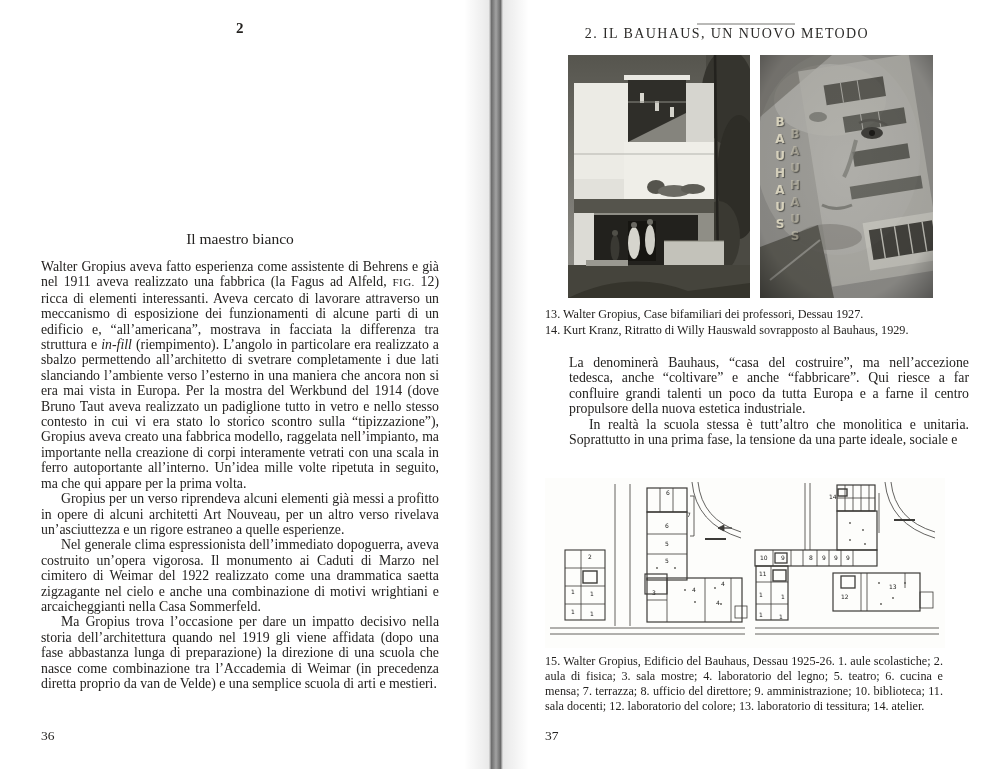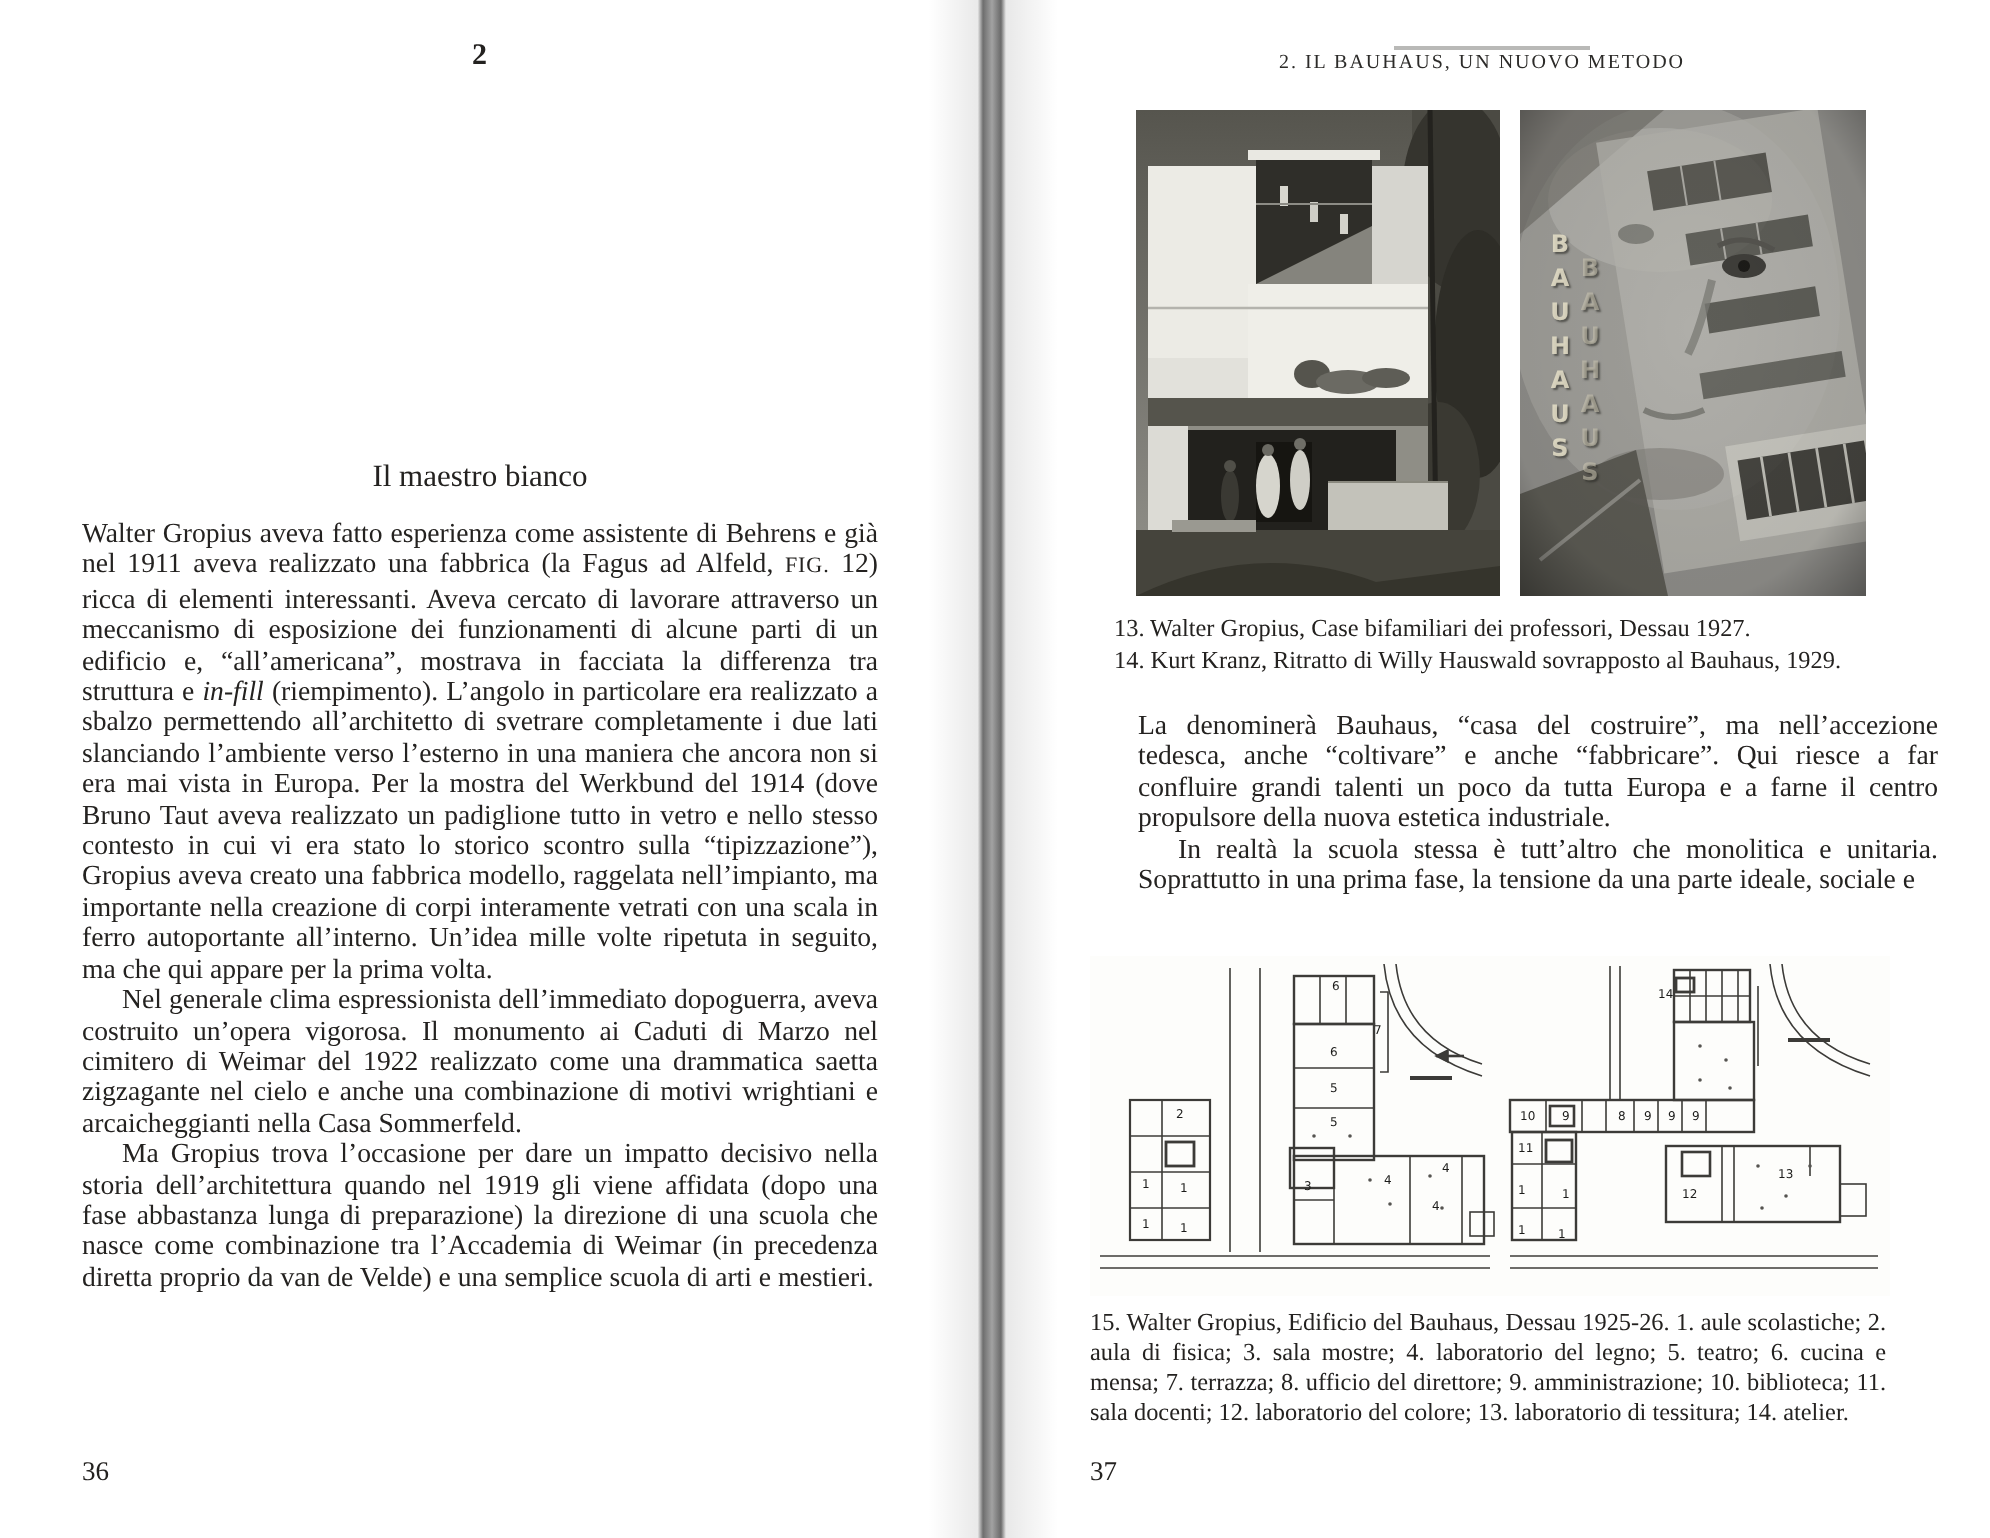--- a/index.html
+++ b/index.html
@@ -28,53 +28,54 @@
     font-size:13.8px;line-height:15.4px;text-align:justify;hyphens:auto;-webkit-hyphens:auto;}
   .bodytext p{margin:0;}
   .bodytext p.ind{text-indent:20px;}
   .i{font-style:italic;}
   .sc{font-size:.8em;letter-spacing:.04em;}
   .pagenum{position:absolute;top:728px;width:398px;font-size:13.5px;}
   .pagenum-left{left:41px;}
   .pagenum-right{left:42px;}
 
   
-  .running-header{position:absolute;left:38px;top:26px;width:400px;text-align:center;
-    font-size:10px;letter-spacing:.1em;color:#2c2b29;}
+  .running-header{position:absolute;left:24px;top:26px;width:400px;text-align:center;
+    font-size:14px;letter-spacing:.1em;color:#2c2b29;}
   .header-line{position:absolute;left:194px;top:23px;width:98px;height:2px;background:#b9b9b7;}
   .photo{position:absolute;top:55px;height:243px;overflow:hidden;}
   .photo svg{display:block;}
   .photo13{left:65px;width:182px;}
   .photo14{left:257px;width:173px;}
   .lettering{position:absolute;writing-mode:vertical-rl;text-orientation:upright;
     font-family:"DejaVu Sans",sans-serif;font-weight:700;font-size:12px;letter-spacing:3px;
     color:rgba(226,221,198,.88);text-shadow:1px 1px 1px rgba(40,40,35,.6);}
   .lettering.copy2{color:rgba(205,200,180,.55);}
   .caplist{position:absolute;left:42px;top:306px;width:400px;font-size:12.2px;line-height:16.2px;}
-  .caplist div{white-space:nowrap;margin-left:12px;}
+  .caplist div{white-space:nowrap;}
   .bodytext-r{position:absolute;left:42px;top:355px;width:400px;
     font-size:13.8px;line-height:15.4px;text-align:justify;hyphens:auto;margin-left:24px;-webkit-hyphens:auto;}
   .bodytext-r p{margin:0;}
   .bodytext-r p.ind{text-indent:20px;font-family:Liberation Serif, serif;}
   .plan{position:absolute;left:42px;top:478px;width:400px;height:170px;background:#fdfdfb;}
   .plan svg{display:block;}
   .plan text{font-family:"DejaVu Sans",sans-serif;font-size:6px;fill:#1c1c1a;}
   .cap15{position:absolute;left:42px;top:654px;width:398px;
     font-size:12.2px;line-height:15.1px;text-align:justify;}
 </style>
 </head>
 <body>
 
 <div class="spread">
 
   <div class="page page-left">
     <div class="chapter-num">2</div>
     <div class="heading">Il maestro bianco</div>
     <div class="bodytext">
       <p><span>Walter Gropius aveva fatto esperienza come assistente di Behrens e già nel 1911 aveva realizzato una fabbrica (la Fagus ad Alfeld, </span><span class="sc">FIG.</span><span> 12) ricca di elementi interessanti. Aveva cercato di lavorare attraverso un meccanismo di esposizione dei funzionamenti di alcune parti di un edificio e, “all’americana”, mostrava in facciata la differenza tra struttura e </span><span class="i">in-fill</span><span> (riempimento). L’angolo in particolare era realizzato a sbalzo permettendo all’architetto di svetrare completamente i due lati slanciando l’ambiente verso l’esterno in una maniera che ancora non si era mai vista in Europa. Per la mostra del Werkbund del 1914 (dove Bruno Taut aveva realizzato un padiglione tutto in vetro e nello stesso contesto in cui vi era stato lo storico scontro sulla “tipizzazione”), Gropius aveva creato una fabbrica modello, raggelata nell’impianto, ma importante nella creazione di corpi interamente vetrati con una scala in ferro autoportante all’interno. Un’idea mille volte ripetuta in seguito, ma che qui appare per la prima volta.</span></p>
+      <p class="ind"><span>Gropius per un verso riprendeva alcuni elementi già messi a profitto in opere di alcuni architetti Art Nouveau, per un altro verso rivelava un’asciuttezza e un rigore estraneo a quelle esperienze.</span></p>
       <p class="ind"><span>Nel generale clima espressionista dell’immediato dopoguerra, aveva costruito un’opera vigorosa. Il monumento ai Caduti di Marzo nel cimitero di Weimar del 1922 realizzato come una drammatica saetta zigzagante nel cielo e anche una combinazione di motivi wrightiani e arcaicheggianti nella Casa Sommerfeld.</span></p>
       <p class="ind"><span>Ma Gropius trova l’occasione per dare un impatto decisivo nella storia dell’architettura quando nel 1919 gli viene affidata (dopo una fase abbastanza lunga di preparazione) la direzione di una scuola che nasce come combinazione tra l’Accademia di Weimar (in precedenza diretta proprio da van de Velde) e una semplice scuola di arti e mestieri.</span></p>
     </div>
     <div class="pagenum pagenum-left">36</div>
     <div class="shade-r"></div>
   </div>
 
   <div class="gutter"></div>
 
   <div class="page page-right">

